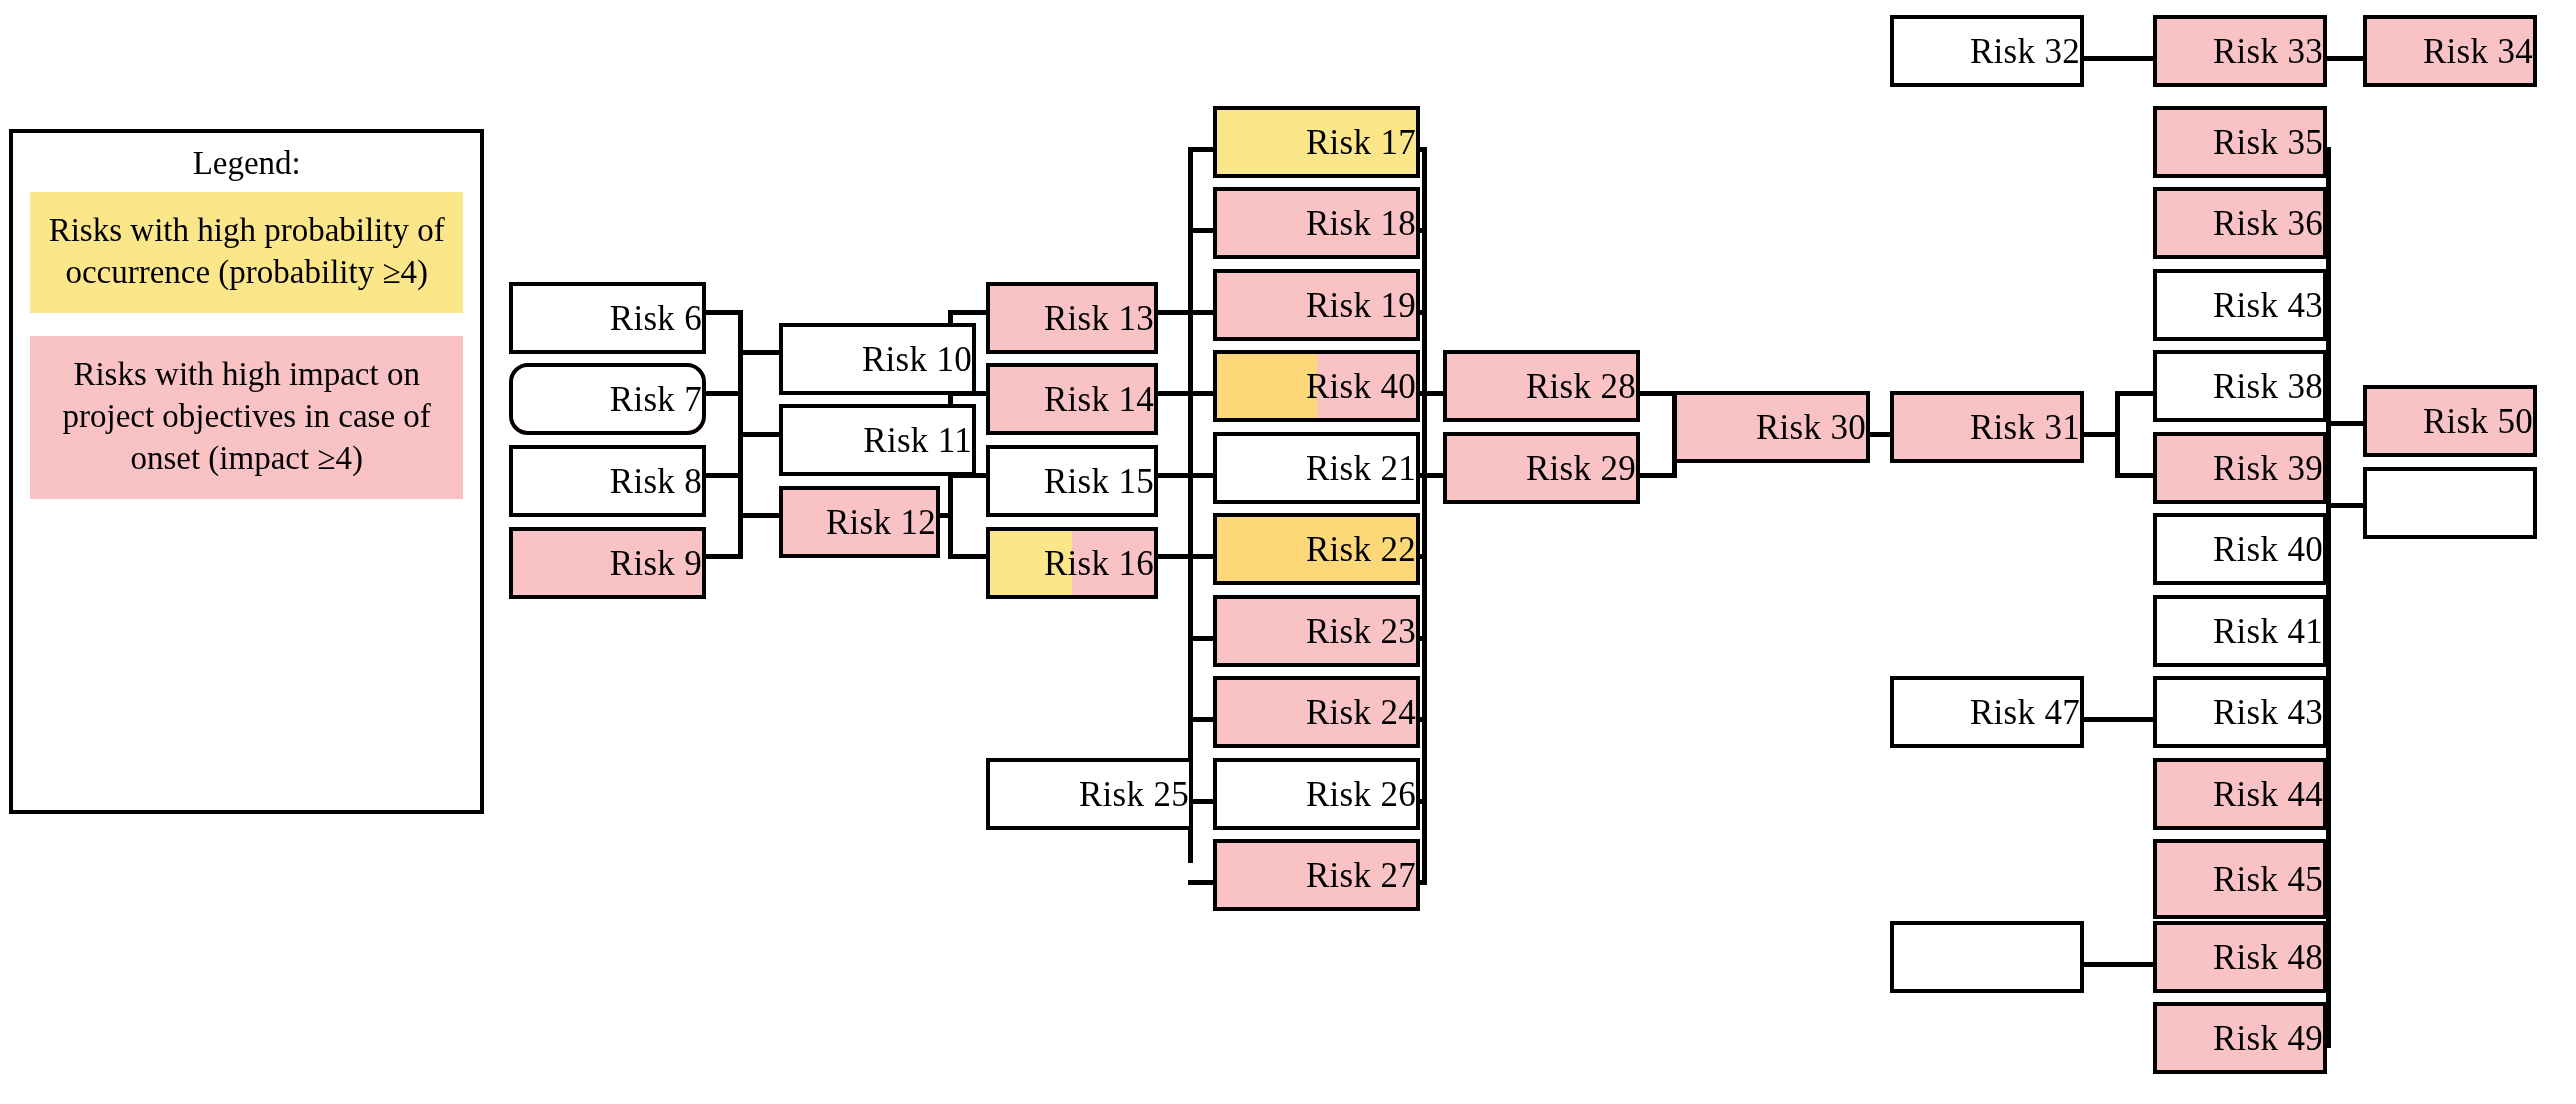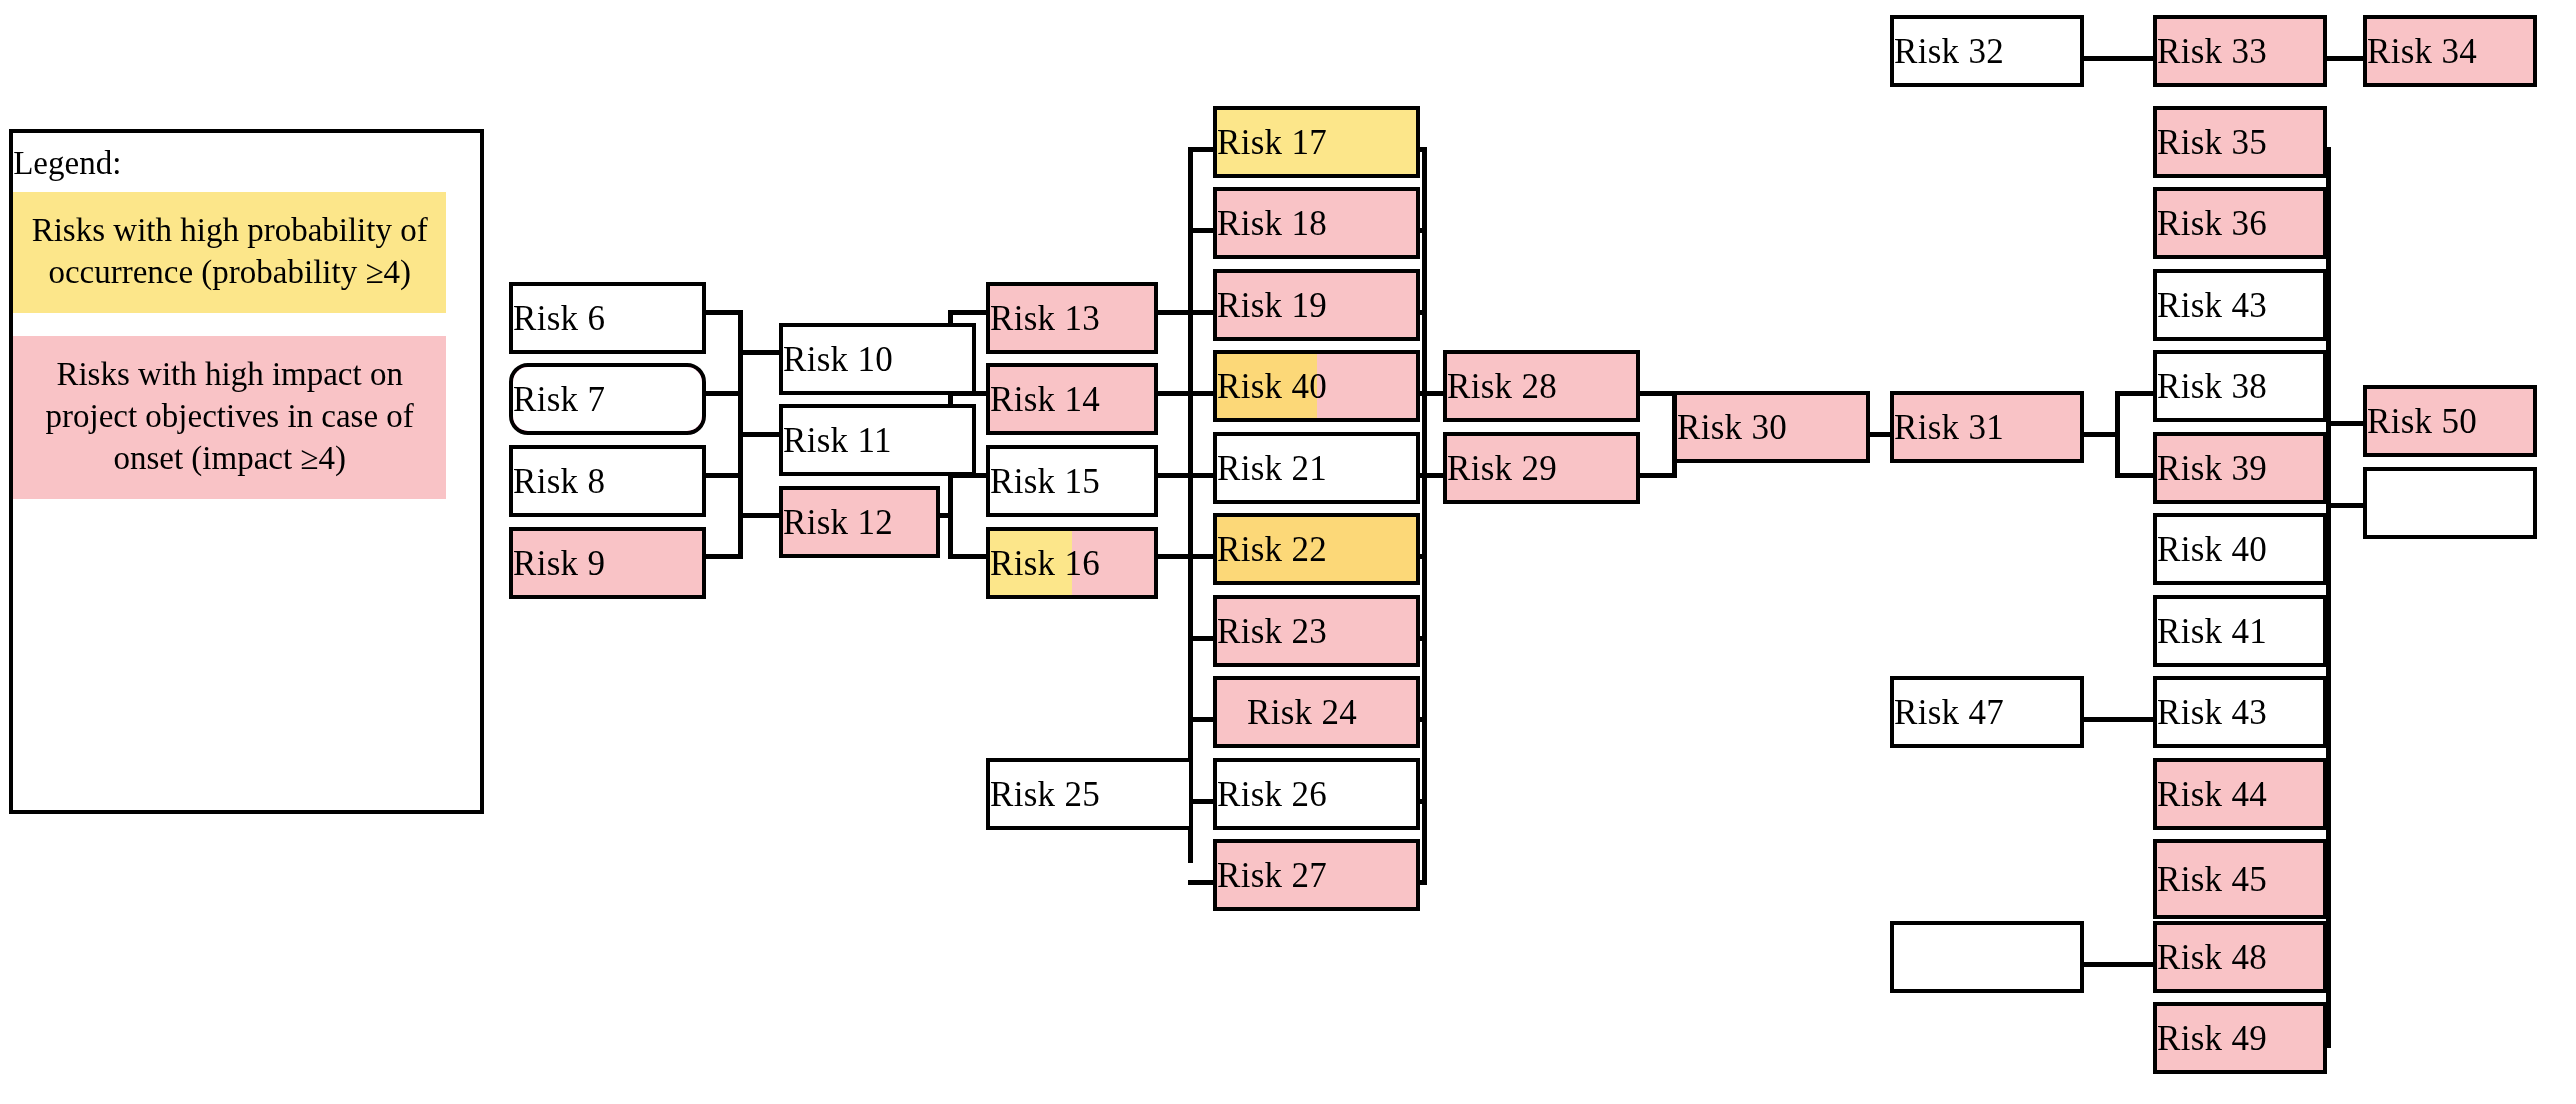--- a/index.html
+++ b/index.html
@@ -18,21 +18,21 @@
   }
 
   
   .node{
     position:absolute;
     box-sizing:border-box;
     border:4.6px solid #000000;
     background:#be185d;
     display:flex;
     align-items:center;
-    justify-content:flex-start;
+    justify-content:flex-end;
     font-size:35px;
     line-height:1;
     letter-spacing:0.3px;
     white-space:nowrap;
     overflow:hidden;
   }
   .node .lbl{position:relative;z-index:3;}
   
   .node .fill{
     position:absolute;
@@ -49,20 +49,21 @@
   .wire.v{width:4.6px;}
 
   
   #legend{
     position:absolute;
     box-sizing:border-box;
     border:4.6px solid #000000;
     background:#ffffff;
     display:flex;
     flex-direction:column;
+    align-items:center;
   }
   #legend-title{
     font-size:33px;
     margin:12px 0 10.5px 0;
     line-height:1.1;
   }
   .legend-swatch{
     box-sizing:border-box;
     width:calc(100% - 34px);
     text-align:center;

